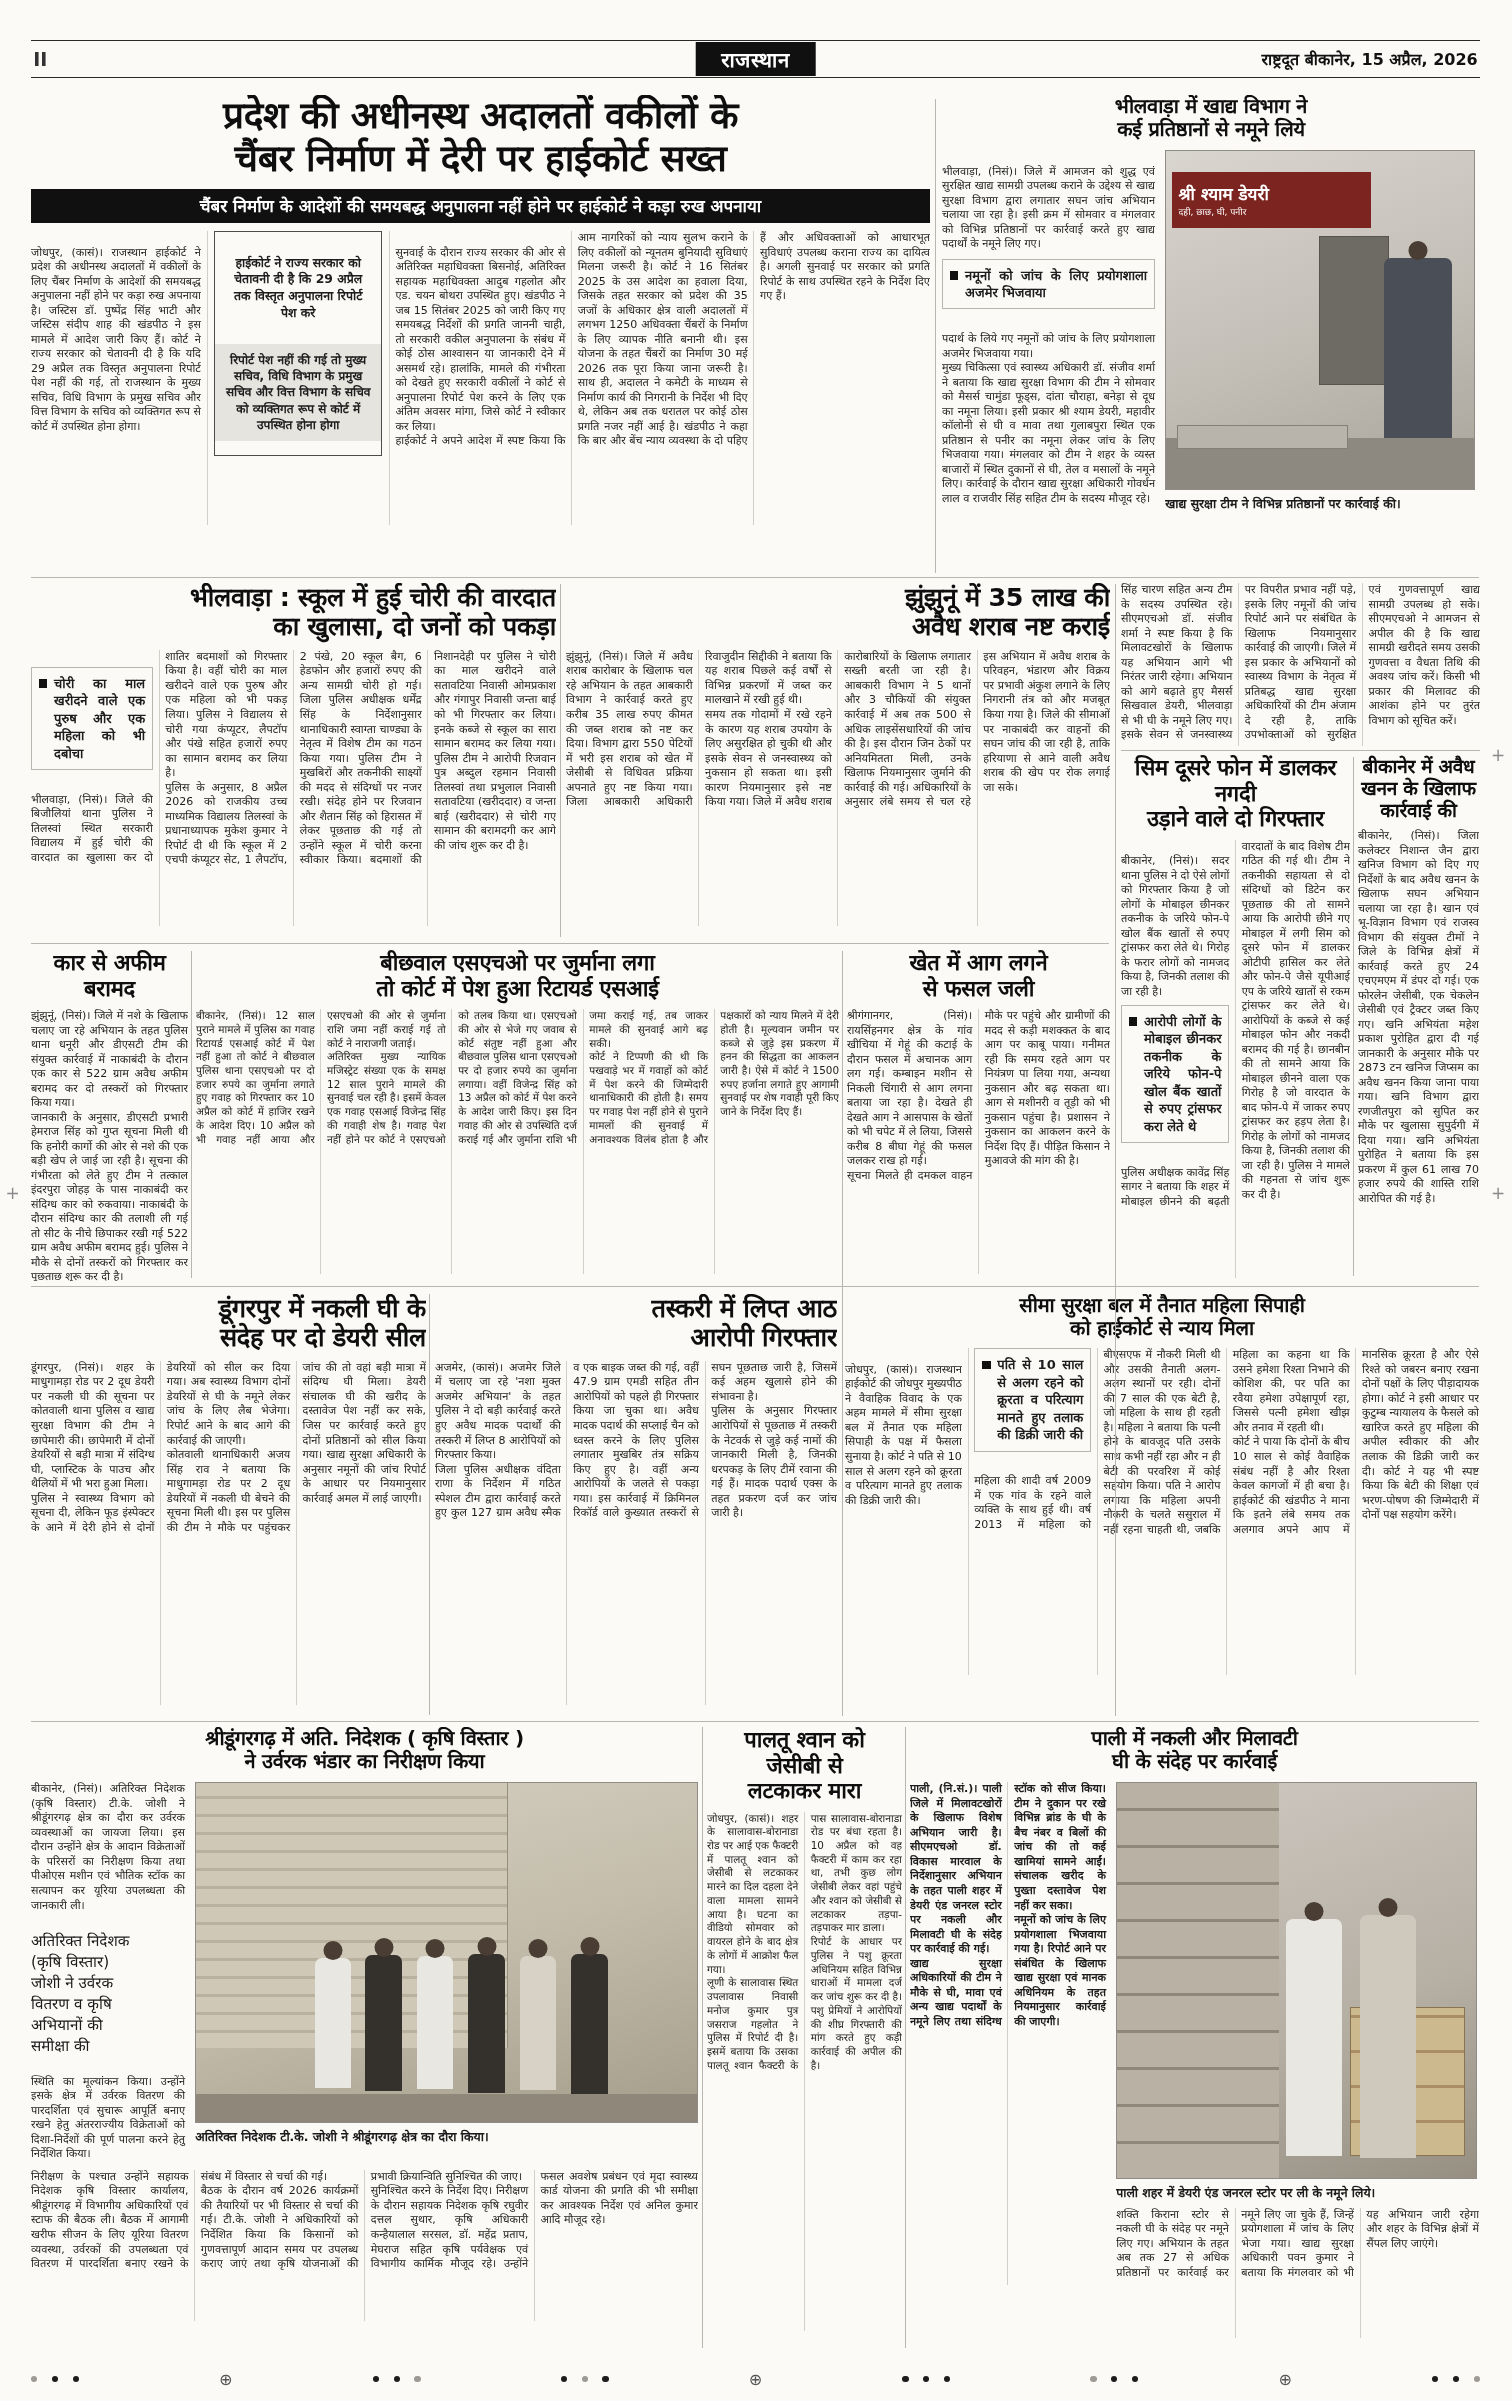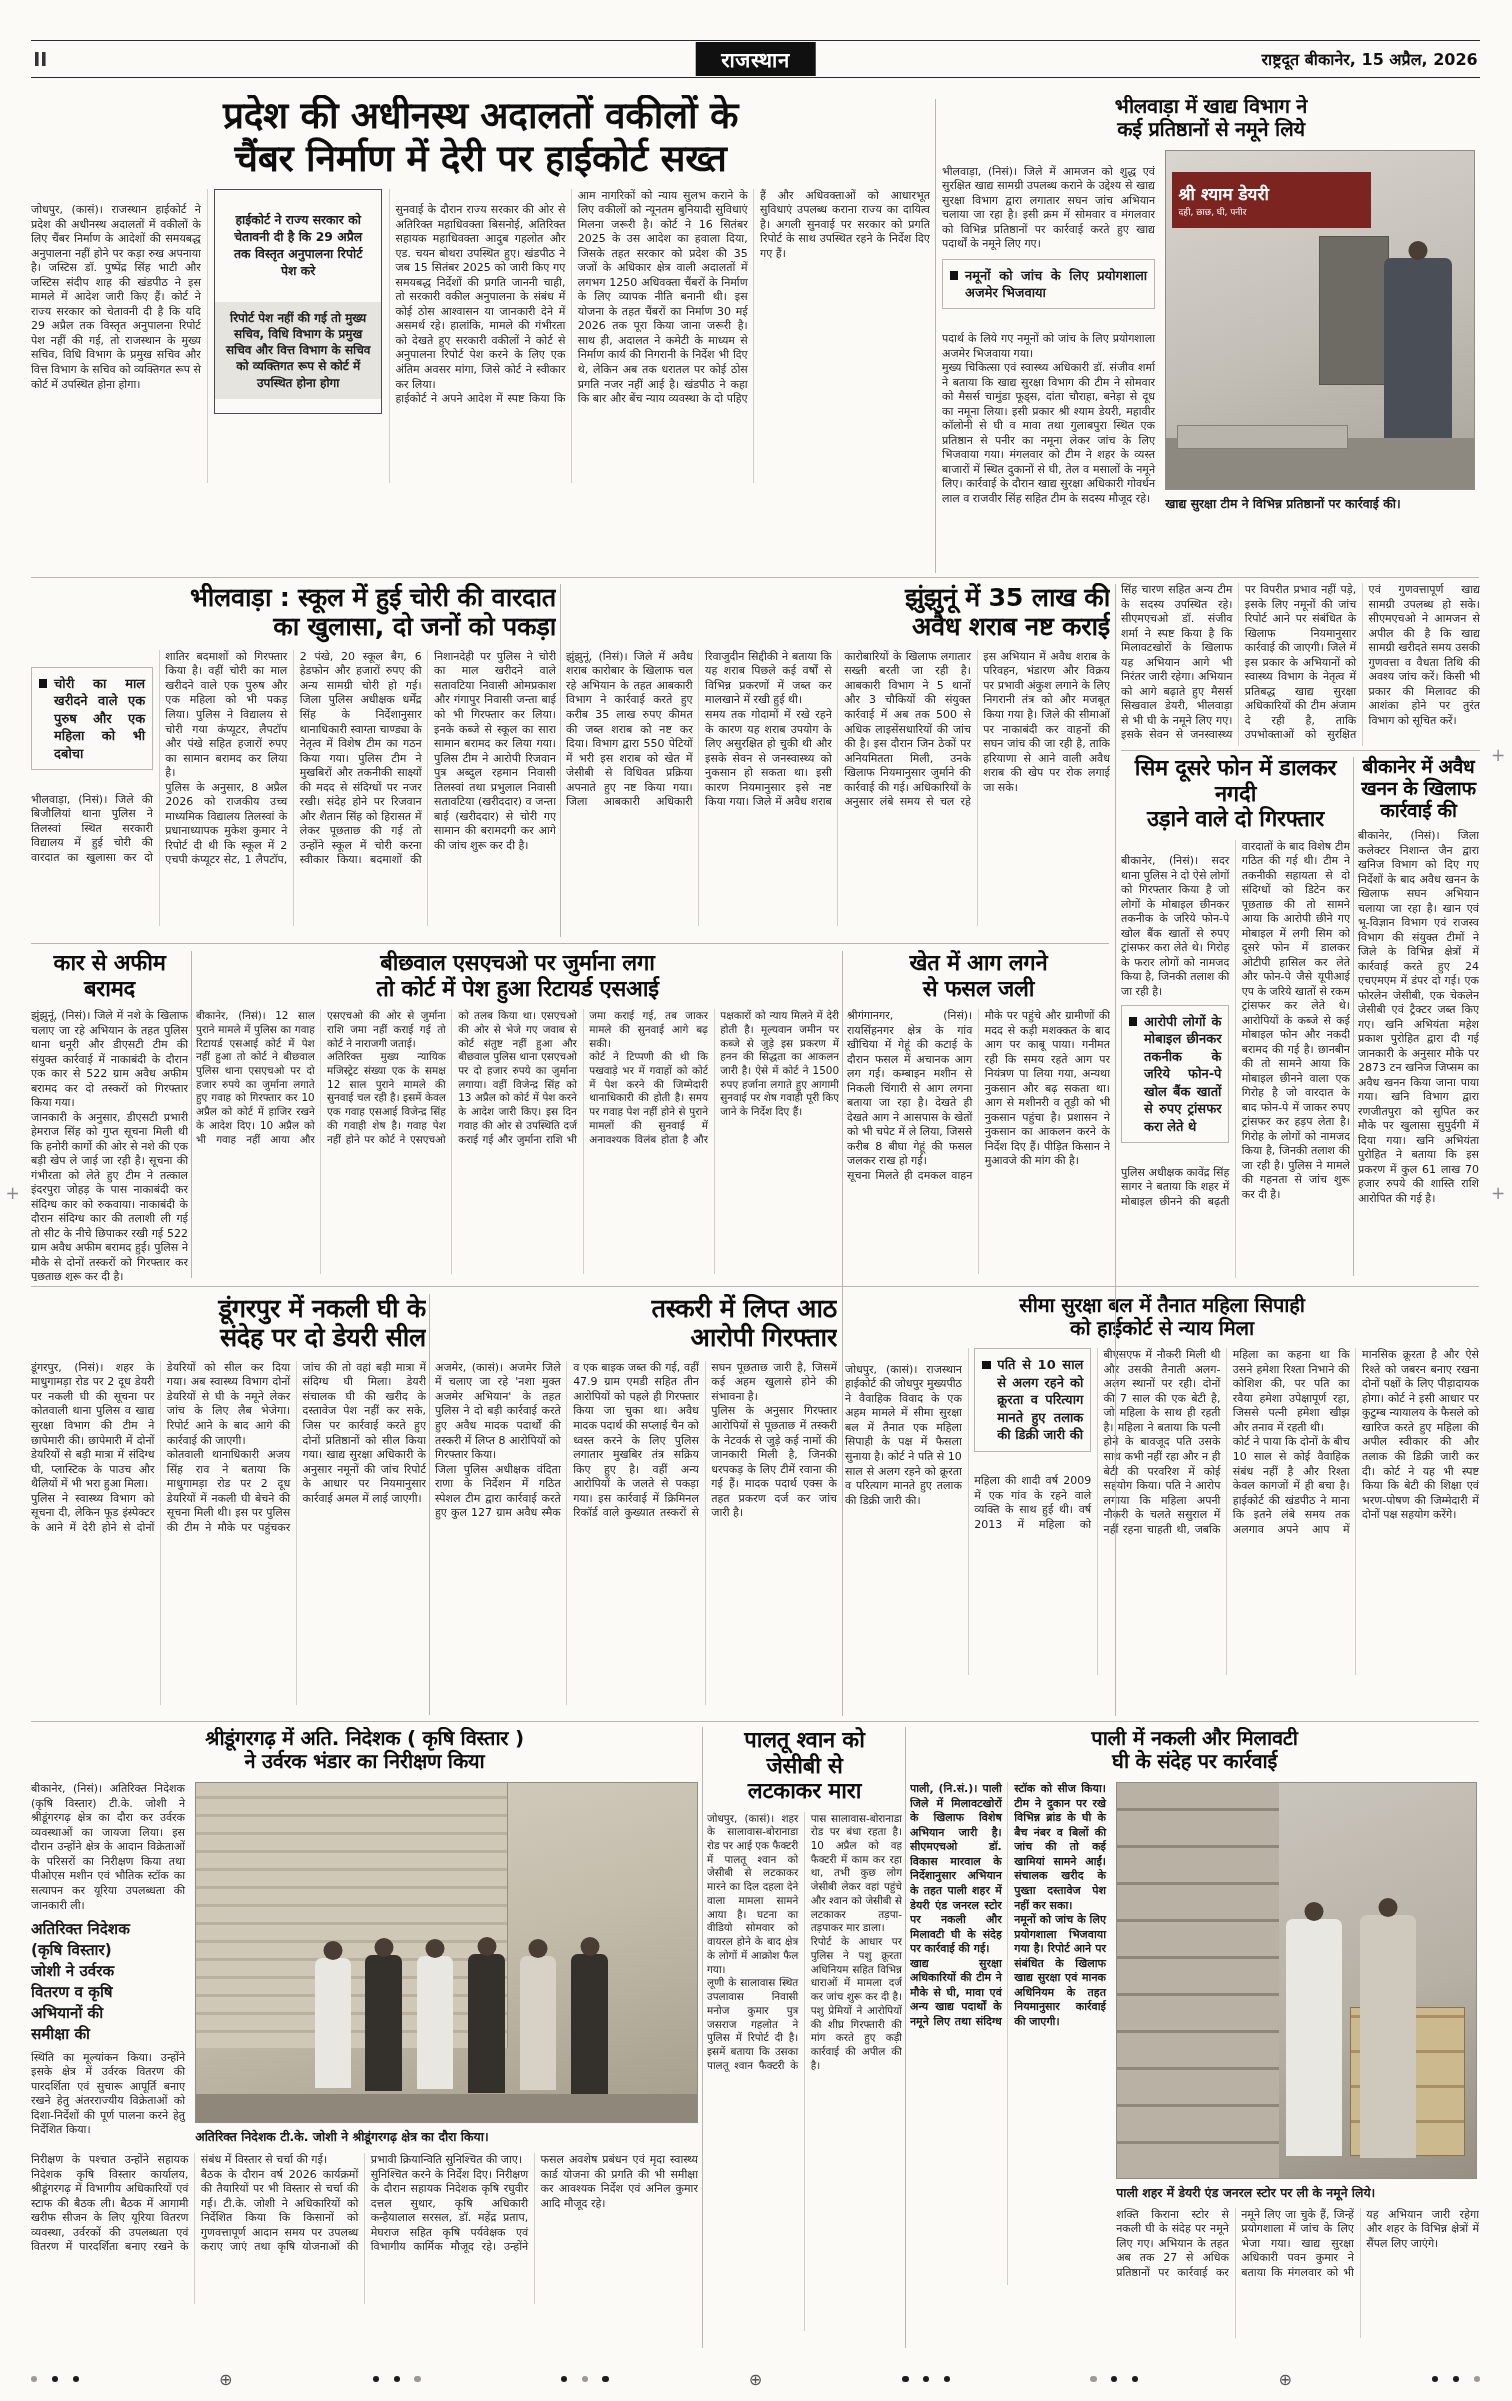--- a/index.html
+++ b/index.html
@@ -39,38 +39,39 @@
                   width:19px;height:19px;border-radius:50%;background:#4a3d33;}
   .vline{position:absolute;width:0.6px;background:#b9b6b0;}
   .hline{position:absolute;height:0.6px;background:#b9b6b0;}
   .cropmark{position:absolute;color:#8a8a8a;font-size:17px;}
   
   .footer{position:absolute;left:31px;bottom:12.4px;width:1449px;display:flex;justify-content:space-between;align-items:center;}
   .dotgrp{display:flex;gap:14.7px;align-items:center;}
   .dot{width:6.2px;height:6.2px;border-radius:50%;background:#1c1c1c;display:inline-block;}
   .dot.g{background:#9d9a95;}
   .reg{font-size:16px;color:#555;}
-  .fert-box{font-weight:700;font-size:15.2px;line-height:1.38;margin:6px 0;white-space:pre-line;}
+  .fert-box{font-weight:400;font-size:15.2px;line-height:1.38;margin:18px 0;white-space:pre-line;}
 </style>
 </head>
 <body>
 
 <div class="sheet">
 
   <div class="hdr">
     <span class="hdr-mark">II</span>
     <span class="hdr-center">राजस्थान</span>
     <span class="hdr-right">राष्ट्रदूत बीकानेर, 15 अप्रैल, 2026</span>
   </div>
 
   <div class="art" style="left:31px;top:95px;width:899px;height:479px;">
     <div class="hl h-xxl">
       <div>प्रदेश की अधीनस्थ अदालतों वकीलों के</div>
       <div>चैंबर निर्माण में देरी पर हाईकोर्ट सख्त</div>
     </div>
+    <div class="bar">चैंबर निर्माण के आदेशों की समयबद्ध अनुपालना नहीं होने पर हाईकोर्ट ने कड़ा रुख अपनाया</div>
     <div class="body cols-5" style="height:294px;">
       <span>जोधपुर, (कासं)। राजस्थान हाईकोर्ट ने प्रदेश की अधीनस्थ अदालतों में वकीलों के लिए चैंबर निर्माण के आदेशों की समयबद्ध अनुपालना नहीं होने पर कड़ा रुख अपनाया है। जस्टिस डॉ. पुष्पेंद्र सिंह भाटी और जस्टिस संदीप शाह की खंडपीठ ने इस मामले में आदेश जारी किए हैं। कोर्ट ने राज्य सरकार को चेतावनी दी है कि यदि 29 अप्रैल तक विस्तृत अनुपालना रिपोर्ट पेश नहीं की गई, तो राजस्थान के मुख्य सचिव, विधि विभाग के प्रमुख सचिव और वित्त विभाग के सचिव को व्यक्तिगत रूप से कोर्ट में उपस्थित होना होगा।</span>
       <div class="hl-box">
         <div class="hl-box-top">हाईकोर्ट ने राज्य सरकार को चेतावनी दी है कि 29 अप्रैल तक विस्तृत अनुपालना रिपोर्ट पेश करे</div>
         <div class="hl-box-bot">रिपोर्ट पेश नहीं की गई तो मुख्य सचिव, विधि विभाग के प्रमुख सचिव और वित्त विभाग के सचिव को व्यक्तिगत रूप से कोर्ट में उपस्थित होना होगा</div>
       </div>
       <span>सुनवाई के दौरान राज्य सरकार की ओर से अतिरिक्त महाधिवक्ता बिसनोई, अतिरिक्त सहायक महाधिवक्ता आदुब गहलोत और एड. चयन बोथरा उपस्थित हुए। खंडपीठ ने जब 15 सितंबर 2025 को जारी किए गए समयबद्ध निर्देशों की प्रगति जाननी चाही, तो सरकारी वकील अनुपालना के संबंध में कोई ठोस आश्वासन या जानकारी देने में असमर्थ रहे। हालांकि, मामले की गंभीरता को देखते हुए सरकारी वकीलों ने कोर्ट से अनुपालना रिपोर्ट पेश करने के लिए एक अंतिम अवसर मांगा, जिसे कोर्ट ने स्वीकार कर लिया।
 हाईकोर्ट ने अपने आदेश में स्पष्ट किया कि आम नागरिकों को न्याय सुलभ कराने के लिए वकीलों को न्यूनतम बुनियादी सुविधाएं मिलना जरूरी है। कोर्ट ने 16 सितंबर 2025 के उस आदेश का हवाला दिया, जिसके तहत सरकार को प्रदेश की 35 जजों के अधिकार क्षेत्र वाली अदालतों में लगभग 1250 अधिवक्ता चैंबरों के निर्माण के लिए व्यापक नीति बनानी थी। इस योजना के तहत चैंबरों का निर्माण 30 मई 2026 तक पूरा किया जाना जरूरी है। साथ ही, अदालत ने कमेटी के माध्यम से निर्माण कार्य की निगरानी के निर्देश भी दिए थे, लेकिन अब तक धरातल पर कोई ठोस प्रगति नजर नहीं आई है। खंडपीठ ने कहा कि बार और बेंच न्याय व्यवस्था के दो पहिए हैं और अधिवक्ताओं को आधारभूत सुविधाएं उपलब्ध कराना राज्य का दायित्व है। अगली सुनवाई पर सरकार को प्रगति रिपोर्ट के साथ उपस्थित रहने के निर्देश दिए गए हैं।</span>
     </div>
   </div>

